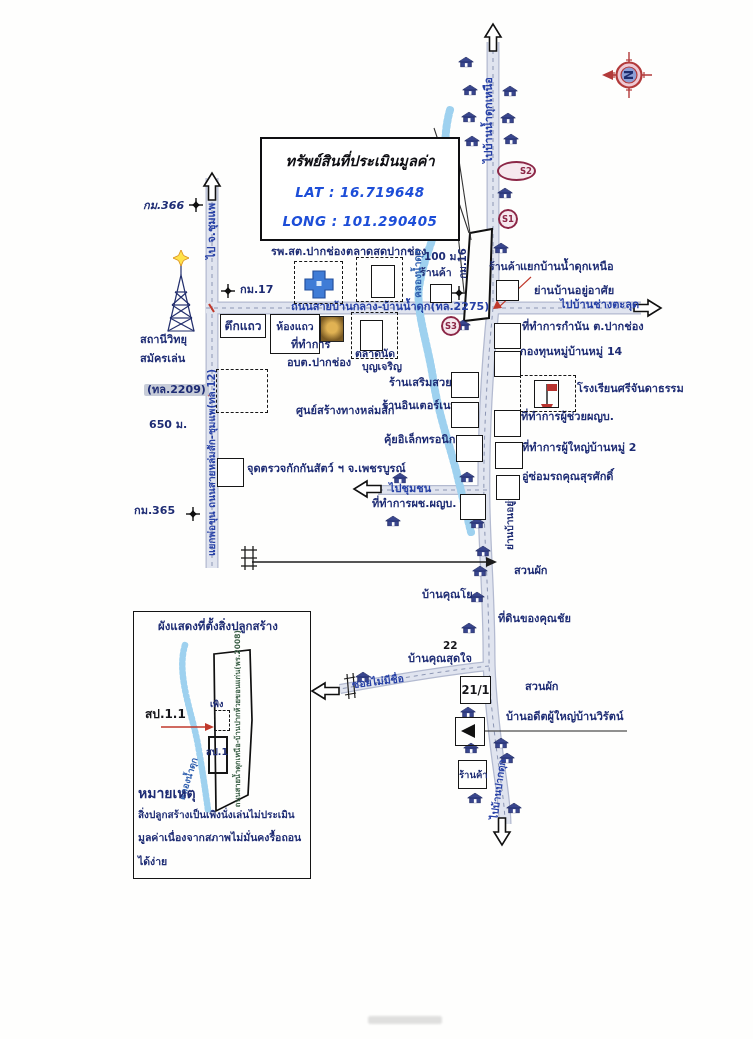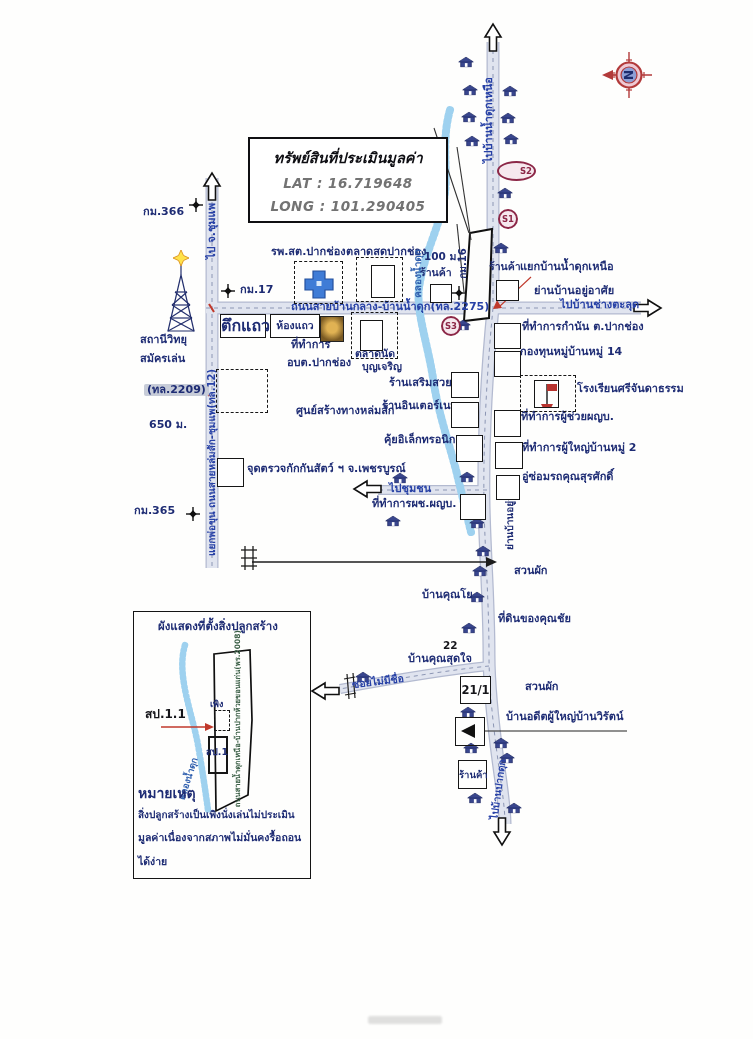--- a/index.html
+++ b/index.html
@@ -8,25 +8,25 @@
   svg text{font-family:"DejaVu Sans",sans-serif;}
   .lbl{position:absolute;white-space:nowrap;font-size:11px;font-weight:700;color:#1e2c74;line-height:1.1;}
   .blk{color:#15151a;}
   .blu{color:#2741a6;}
   .v{transform:rotate(-90deg);transform-origin:center center;text-align:center;}
   .bx{position:absolute;background:#ffffff;border:1.5px solid #161616;box-sizing:border-box;}
   .dash{border-style:dashed;border-width:1.3px;}
   .smark{position:absolute;width:16px;height:16px;border:2px solid #8c2747;border-radius:50%;
          background:#f6e8ee;color:#8c2747;font-size:8.5px;font-weight:700;text-align:center;
          line-height:16px;box-sizing:content-box;}
-  .callout{position:absolute;left:248px;top:137px;width:200px;height:86px;background:#fff;
+  .callout{position:absolute;left:260px;top:137px;width:200px;height:104px;background:#fff;
            border:2.5px solid #0f0f12;box-sizing:border-box;display:flex;flex-direction:column;
            justify-content:space-around;align-items:center;padding:4px 2px;}
   .callout .t{font-size:14.5px;font-weight:700;font-style:italic;color:#0d0d12;}
-  .callout .c{font-size:13.5px;font-weight:700;font-style:italic;letter-spacing:.5px;color:#737373;}
+  .callout .c{font-size:13.5px;font-weight:700;font-style:italic;letter-spacing:.5px;color:#1d4ed8;}
   .hl{background:#c7ccd8;padding:0 3px;border-radius:2px;}
   .emblem{position:absolute;left:320px;top:316px;width:24px;height:26px;border:1.5px solid #222;
           box-sizing:border-box;background:radial-gradient(circle at 50% 45%,#e0b253 0 30%,#7a5a23 75%);}
   .inset{position:absolute;left:133px;top:611px;width:178px;height:268px;border:1.6px solid #141414;
          box-sizing:border-box;background:transparent;}
   .artifact{position:absolute;left:368px;top:1016px;width:74px;height:8px;background:#9a9a9a;
             opacity:.3;filter:blur(1px);border-radius:2px;}
 </style>
 </head>
 <body>
@@ -225,21 +225,21 @@
   <div class="c">LAT : 16.719648</div>
   <div class="c">LONG : 101.290405</div>
 </div>
 
 <div class="lbl v blu" style="left:439px;top:114px;width:100px;">ไปบ้านน้ำดุกเหนือ</div>
 
 <div class="smark" style="left:497px;top:161px;padding-left:19px;">S2</div>
 <div class="smark" style="left:498px;top:209px;">S1</div>
 <div class="smark" style="left:441px;top:316px;">S3</div>
 
-<div class="lbl" style="left:143px;top:206px;">กม.366</div>
+<div class="lbl" style="left:143px;top:200px;font-style:italic;">กม.366</div>
 <div class="lbl v blu" style="left:180px;top:225px;width:64px;">ไป จ.ชุมแพ</div>
 <div class="lbl" style="left:140px;top:334px;">สถานีวิทยุ</div>
 <div class="lbl" style="left:140px;top:353px;">สมัครเล่น</div>
 <div class="lbl" style="left:240px;top:284px;">กม.17</div>
 <div class="lbl hl" style="left:144px;top:384px;">(ทล.2209)</div>
 <div class="lbl" style="left:149px;top:419px;">650 ม.</div>
 <div class="lbl" style="left:134px;top:505px;">กม.365</div>
 <div class="lbl v blu" style="left:94px;top:457px;width:235px;font-size:10px;">แยกพ่อขุน ถนนสายหล่มสัก-ชุมแพ(ทล.12)</div>
 
 <div class="lbl" style="left:271px;top:246px;">รพ.สต.ปากช่อง</div>
@@ -250,22 +250,22 @@
 <div class="lbl v" style="left:444px;top:258px;width:36px;font-size:10px;">กม.16</div>
 
 <div class="lbl blu" style="left:291px;top:301px;">ถนนสายบ้านกลาง-บ้านน้ำดุก(ทล.2275)</div>
 
 <div class="lbl" style="left:489px;top:261px;font-size:10.5px;">ร้านค้า</div>
 <div class="lbl" style="left:520px;top:261px;">แยกบ้านน้ำดุกเหนือ</div>
 <div class="lbl" style="left:534px;top:285px;">ย่านบ้านอยู่อาศัย</div>
 <div class="lbl blu" style="left:560px;top:299px;">ไปบ้านช่างตะลุด</div>
 
 <div class="bx" style="left:220px;top:314px;width:46px;height:24px;text-align:center;">
-  <span class="lbl" style="position:static;font-size:16px;line-height:22px;">ตึกแถว</span></div>
-<div class="bx" style="left:270px;top:314px;width:50px;height:24px;text-align:center;font-family:Liberation Serif, serif;">
+  <span class="lbl" style="position:static;font-size:12px;line-height:22px;">ตึกแถว</span></div>
+<div class="bx" style="left:270px;top:314px;width:50px;height:40px;text-align:center;">
   <span class="lbl" style="position:static;font-size:10.5px;line-height:22px;">ห้องแถว</span></div>
 <div class="emblem"></div>
 <div class="lbl" style="left:291px;top:339px;">ที่ทำการ</div>
 <div class="lbl" style="left:287px;top:357px;">อบต.ปากช่อง</div>
 
 <div class="bx dash" style="left:294px;top:261px;width:49px;height:43px;background:transparent;"></div>
 <div class="bx dash" style="left:356px;top:257px;width:47px;height:45px;background:transparent;"></div>
 <div class="bx" style="left:371px;top:265px;width:24px;height:33px;"></div>
 <div class="bx dash" style="left:351px;top:312px;width:47px;height:47px;background:transparent;"></div>
 <div class="bx" style="left:360px;top:320px;width:23px;height:31px;"></div>

